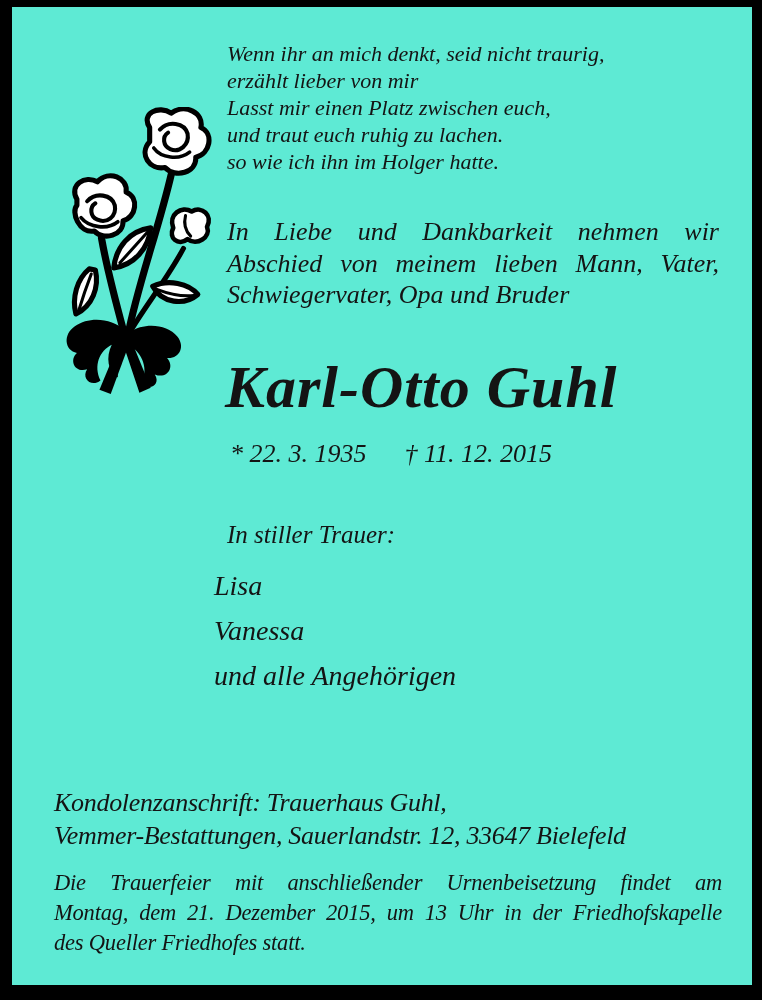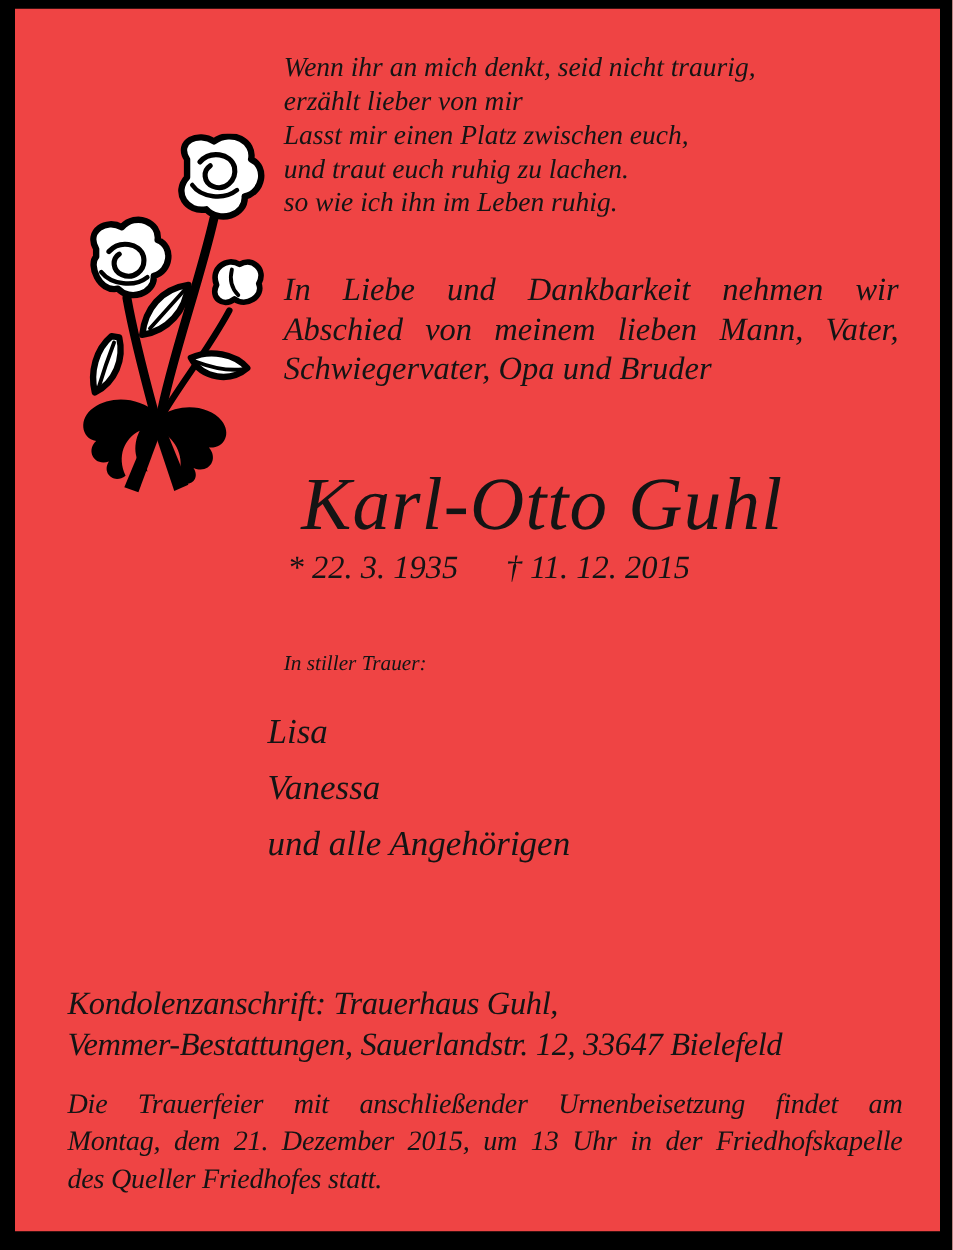--- a/index.html
+++ b/index.html
@@ -1,47 +1,47 @@
 <!DOCTYPE html>
 <html><head>
 <meta charset="utf-8">
 <style>
   html, body { margin: 0; padding: 0; background: #ffffff; }
   .scan {
     position: relative;
     width: 762px; height: 1000px;
     box-sizing: border-box;
-    background: #ef4444;
+    background: #5eead4;
     border-style: solid;
     border-color: #000000;
     border-width: 7px 10px 15px 12px;
     overflow: hidden;
   }
   .content {
     position: relative; width: 100%; height: 100%;
     font-family: "Liberation Serif", "DejaVu Serif", serif;
     font-style: italic;
     color: #141414;
   }
   .rose { position: absolute; left: 16px; top: 100px; width: 188px; height: 292px; margin: 0; }
   .rose svg { width: 100%; height: 100%; }
 
   .poem { position: absolute; left: 215px; top: 33px; font-size: 22px; line-height: 27px; white-space: nowrap; }
   .intro { position: absolute; left: 215px; top: 209px; width: 492px; font-size: 26px; line-height: 31.5px; }
   .jline.just { text-align: justify; text-align-last: justify; font-family: Liberation Serif, serif; }
 
   .name {
     position: absolute; left: 213px; top: 346px;
-    margin: 16px; font-size: 60px; font-weight: normal; font-style: italic;
+    margin: 0; font-size: 60px; font-weight: bold; font-style: italic;
     letter-spacing: 1px; white-space: nowrap;
   }
   .dates { position: absolute; left: 218px; top: 432px; font-size: 26px; white-space: nowrap; }
   .dates .birth { margin-right: 38px; }
 
-  .trauer-label { position: absolute; left: 215px; top: 514px; font-size: 17px; }
+  .trauer-label { position: absolute; left: 215px; top: 514px; font-size: 25px; }
   .mourners { position: absolute; left: 202px; top: 556px; font-size: 28px; line-height: 45px; }
 
   .kondolenz { position: absolute; left: 42px; top: 779px; font-size: 26px; line-height: 33px; letter-spacing: -0.3px; white-space: nowrap; }
   .funeral { position: absolute; left: 42px; top: 861px; width: 668px; font-size: 22.5px; line-height: 30px; letter-spacing: -0.2px; }
 </style>
 </head>
 <body>
 
 <div class="scan">
   <div class="content">
@@ -81,21 +81,21 @@
           <circle cx="95" cy="227" r="10"></circle>
         </g>
       </svg>
     </figure>
 
     <div class="poem">
       <div class="poem-line">Wenn ihr an mich denkt, seid nicht traurig,</div>
       <div class="poem-line">erzählt lieber von mir</div>
       <div class="poem-line">Lasst mir einen Platz zwischen euch,</div>
       <div class="poem-line">und traut euch ruhig zu lachen.</div>
-      <div class="poem-line">so wie ich ihn im Leben ruhig.</div>
+      <div class="poem-line">so wie ich ihn im Holger hatte.</div>
     </div>
 
     <div class="intro">
       <div class="jline just">In Liebe und Dankbarkeit nehmen wir</div>
       <div class="jline just">Abschied von meinem lieben Mann, Vater,</div>
       <div class="jline">Schwiegervater, Opa und Bruder</div>
     </div>
 
     <h1 class="name">Karl-Otto Guhl</h1>
 

